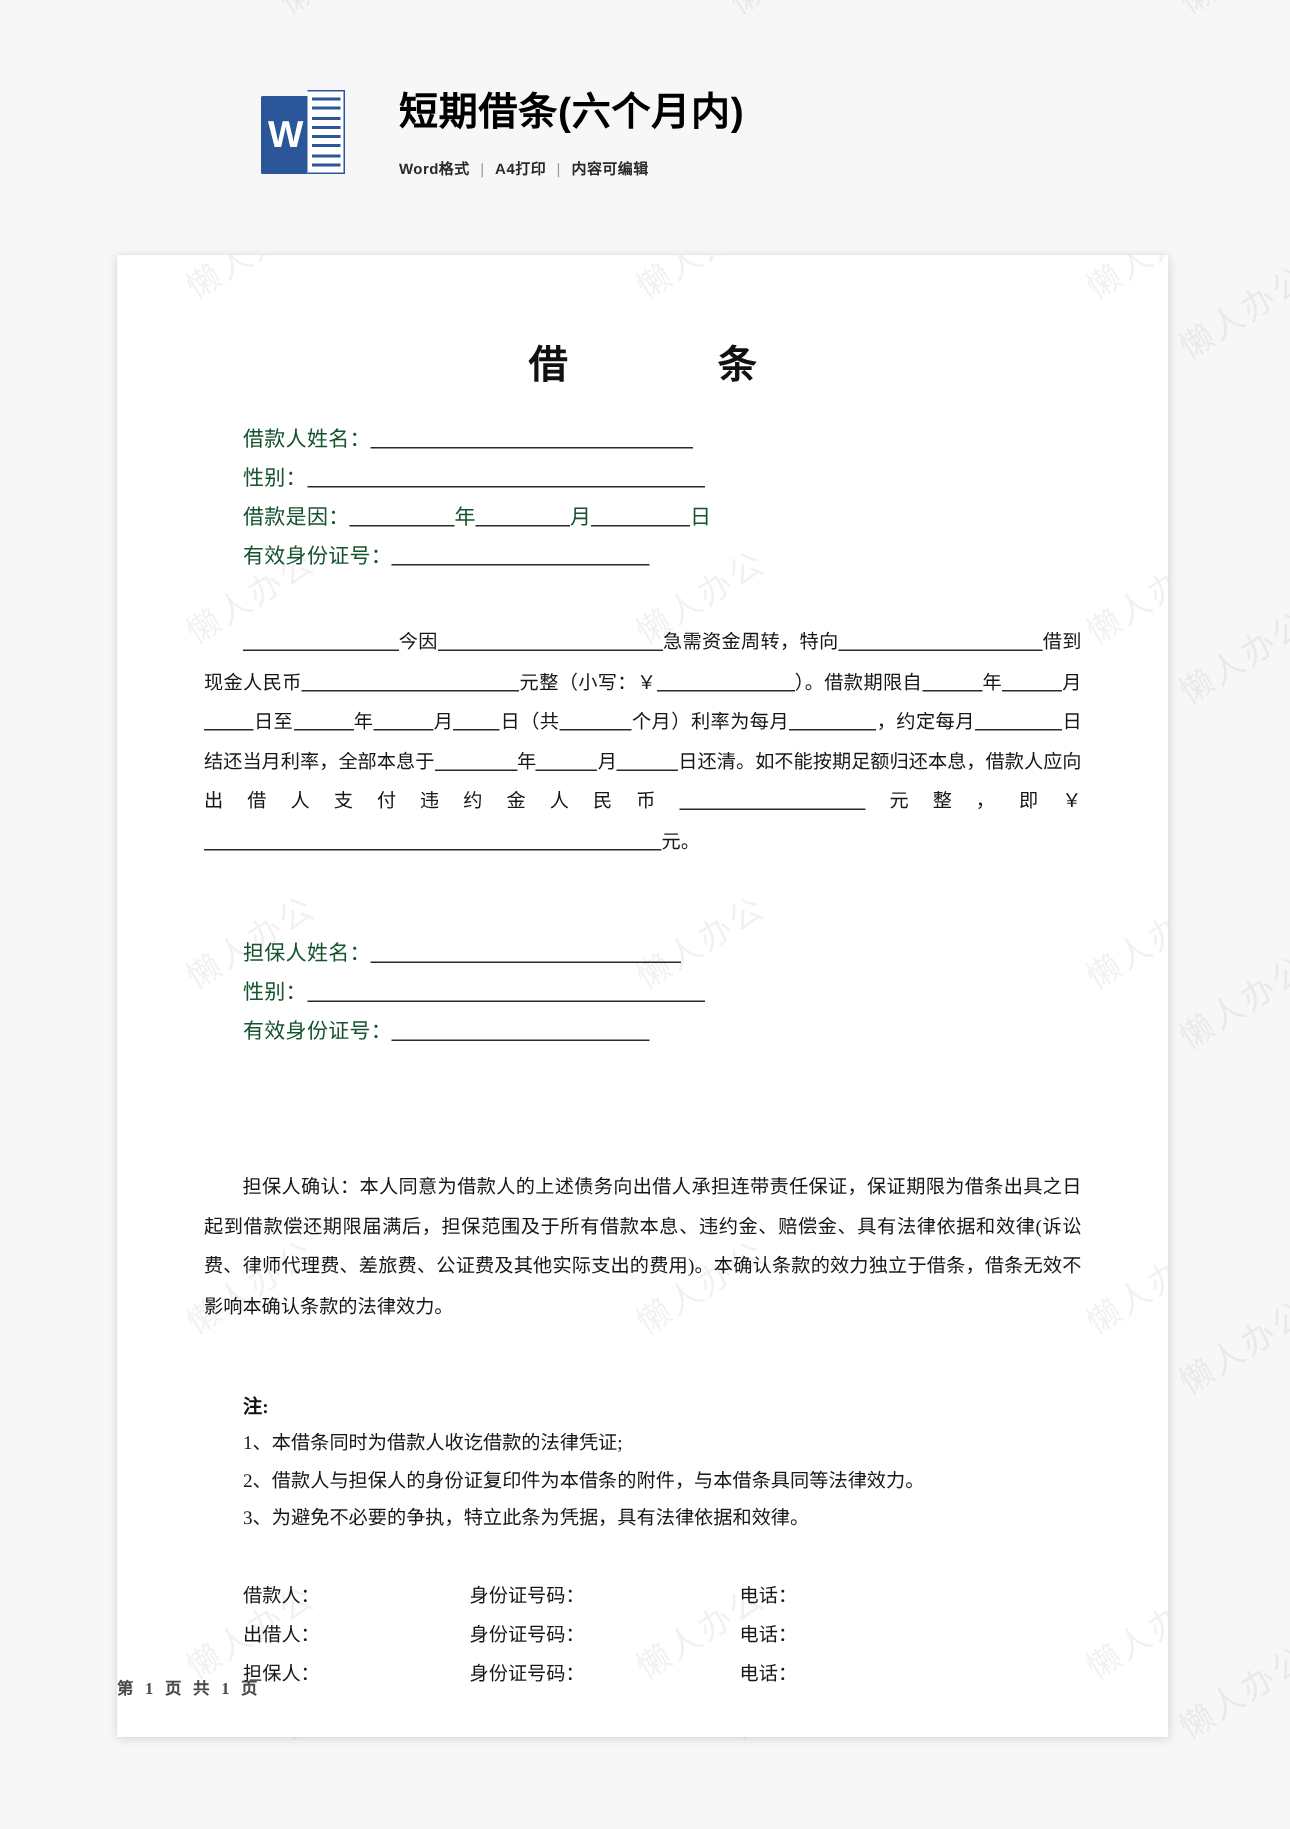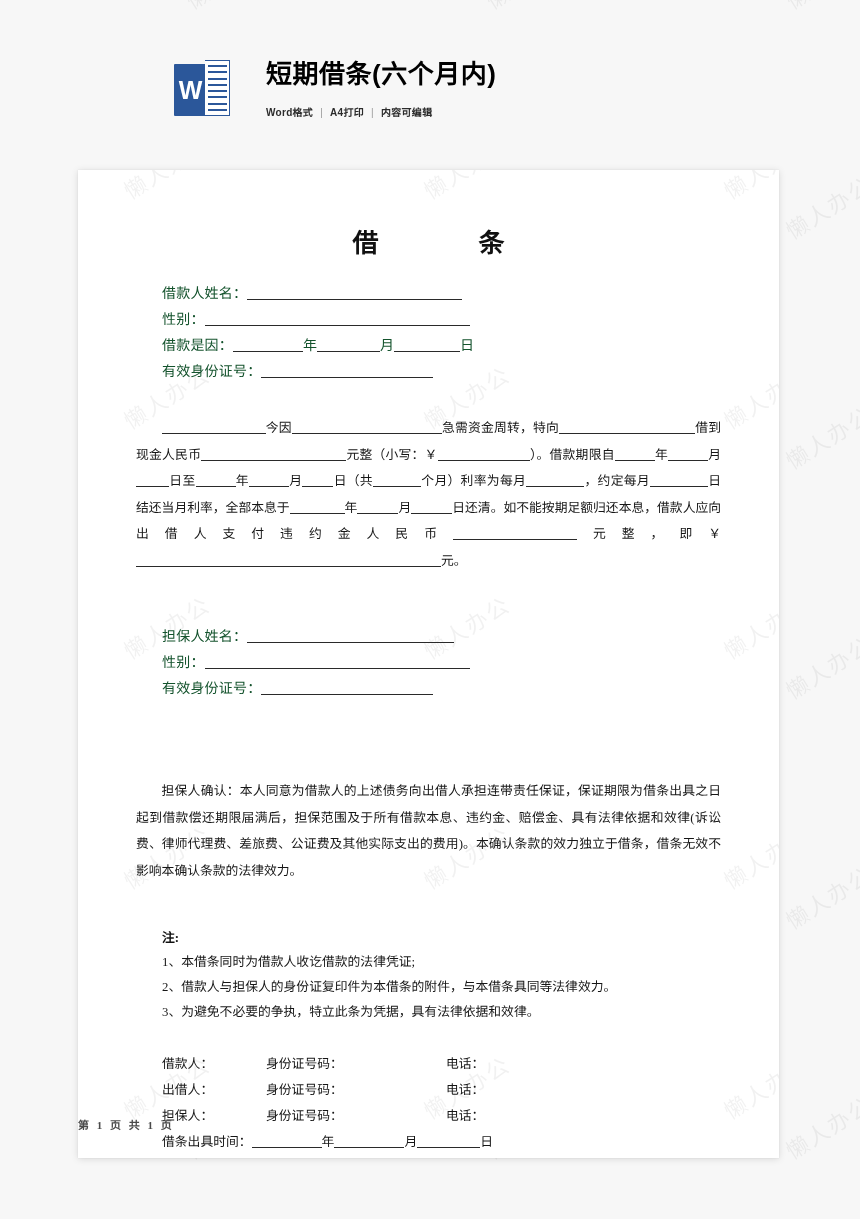--- a/index.html
+++ b/index.html
@@ -205,21 +205,21 @@
   }
 
   .sig-row {
     font-size: 12.8px;
     line-height: 26px;
     padding-left: 42px;
     color: #161616;
     white-space: nowrap;
   }
   .sig-row .c1 { display: inline-block; width: 104px; }
-  .sig-row .c2 { display: inline-block; width: 180px; }
+  .sig-row .c2 { display: inline-block; width: 180px; margin-left: 47px; }
   .sig-row .c3 { display: inline-block; text-align: right; }
 
   .footer-page {
     position: absolute;
     left: 0;
     right: 0;
     bottom: 26px;
     text-align: left;
     font-size: 11px;
     font-weight: 700;
@@ -328,17 +328,16 @@
         <div class="note-item">2、借款人与担保人的身份证复印件为本借条的附件，与本借条具同等法律效力。</div>
         <div class="note-item">3、为避免不必要的争执，特立此条为凭据，具有法律依据和效律。</div>
       </div>
 
     <div class="gap-md"></div>
     <div id="signature-block">
         <div class="sig-row"><span class="c1">借款人：</span><span class="c2">身份证号码：</span><span class="c3">电话：</span></div>
         <div class="sig-row"><span class="c1">出借人：</span><span class="c2">身份证号码：</span><span class="c3">电话：</span></div>
         <div class="sig-row"><span class="c1">担保人：</span><span class="c2">身份证号码：</span><span class="c3">电话：</span></div>
       </div>
-    <div class="sig-row" id="issue-date-row"><span>借条出具时间：</span><span class="ul" style="width: 70px;"></span><span>年</span><span class="ul" style="width: 70px;"></span><span>月</span><span class="ul" style="width: 63px;"></span><span>日</span></div>
 
   </div>
   <div class="footer-page">第 1 页 共 1 页</div>
 </div>
 
 </body></html>

